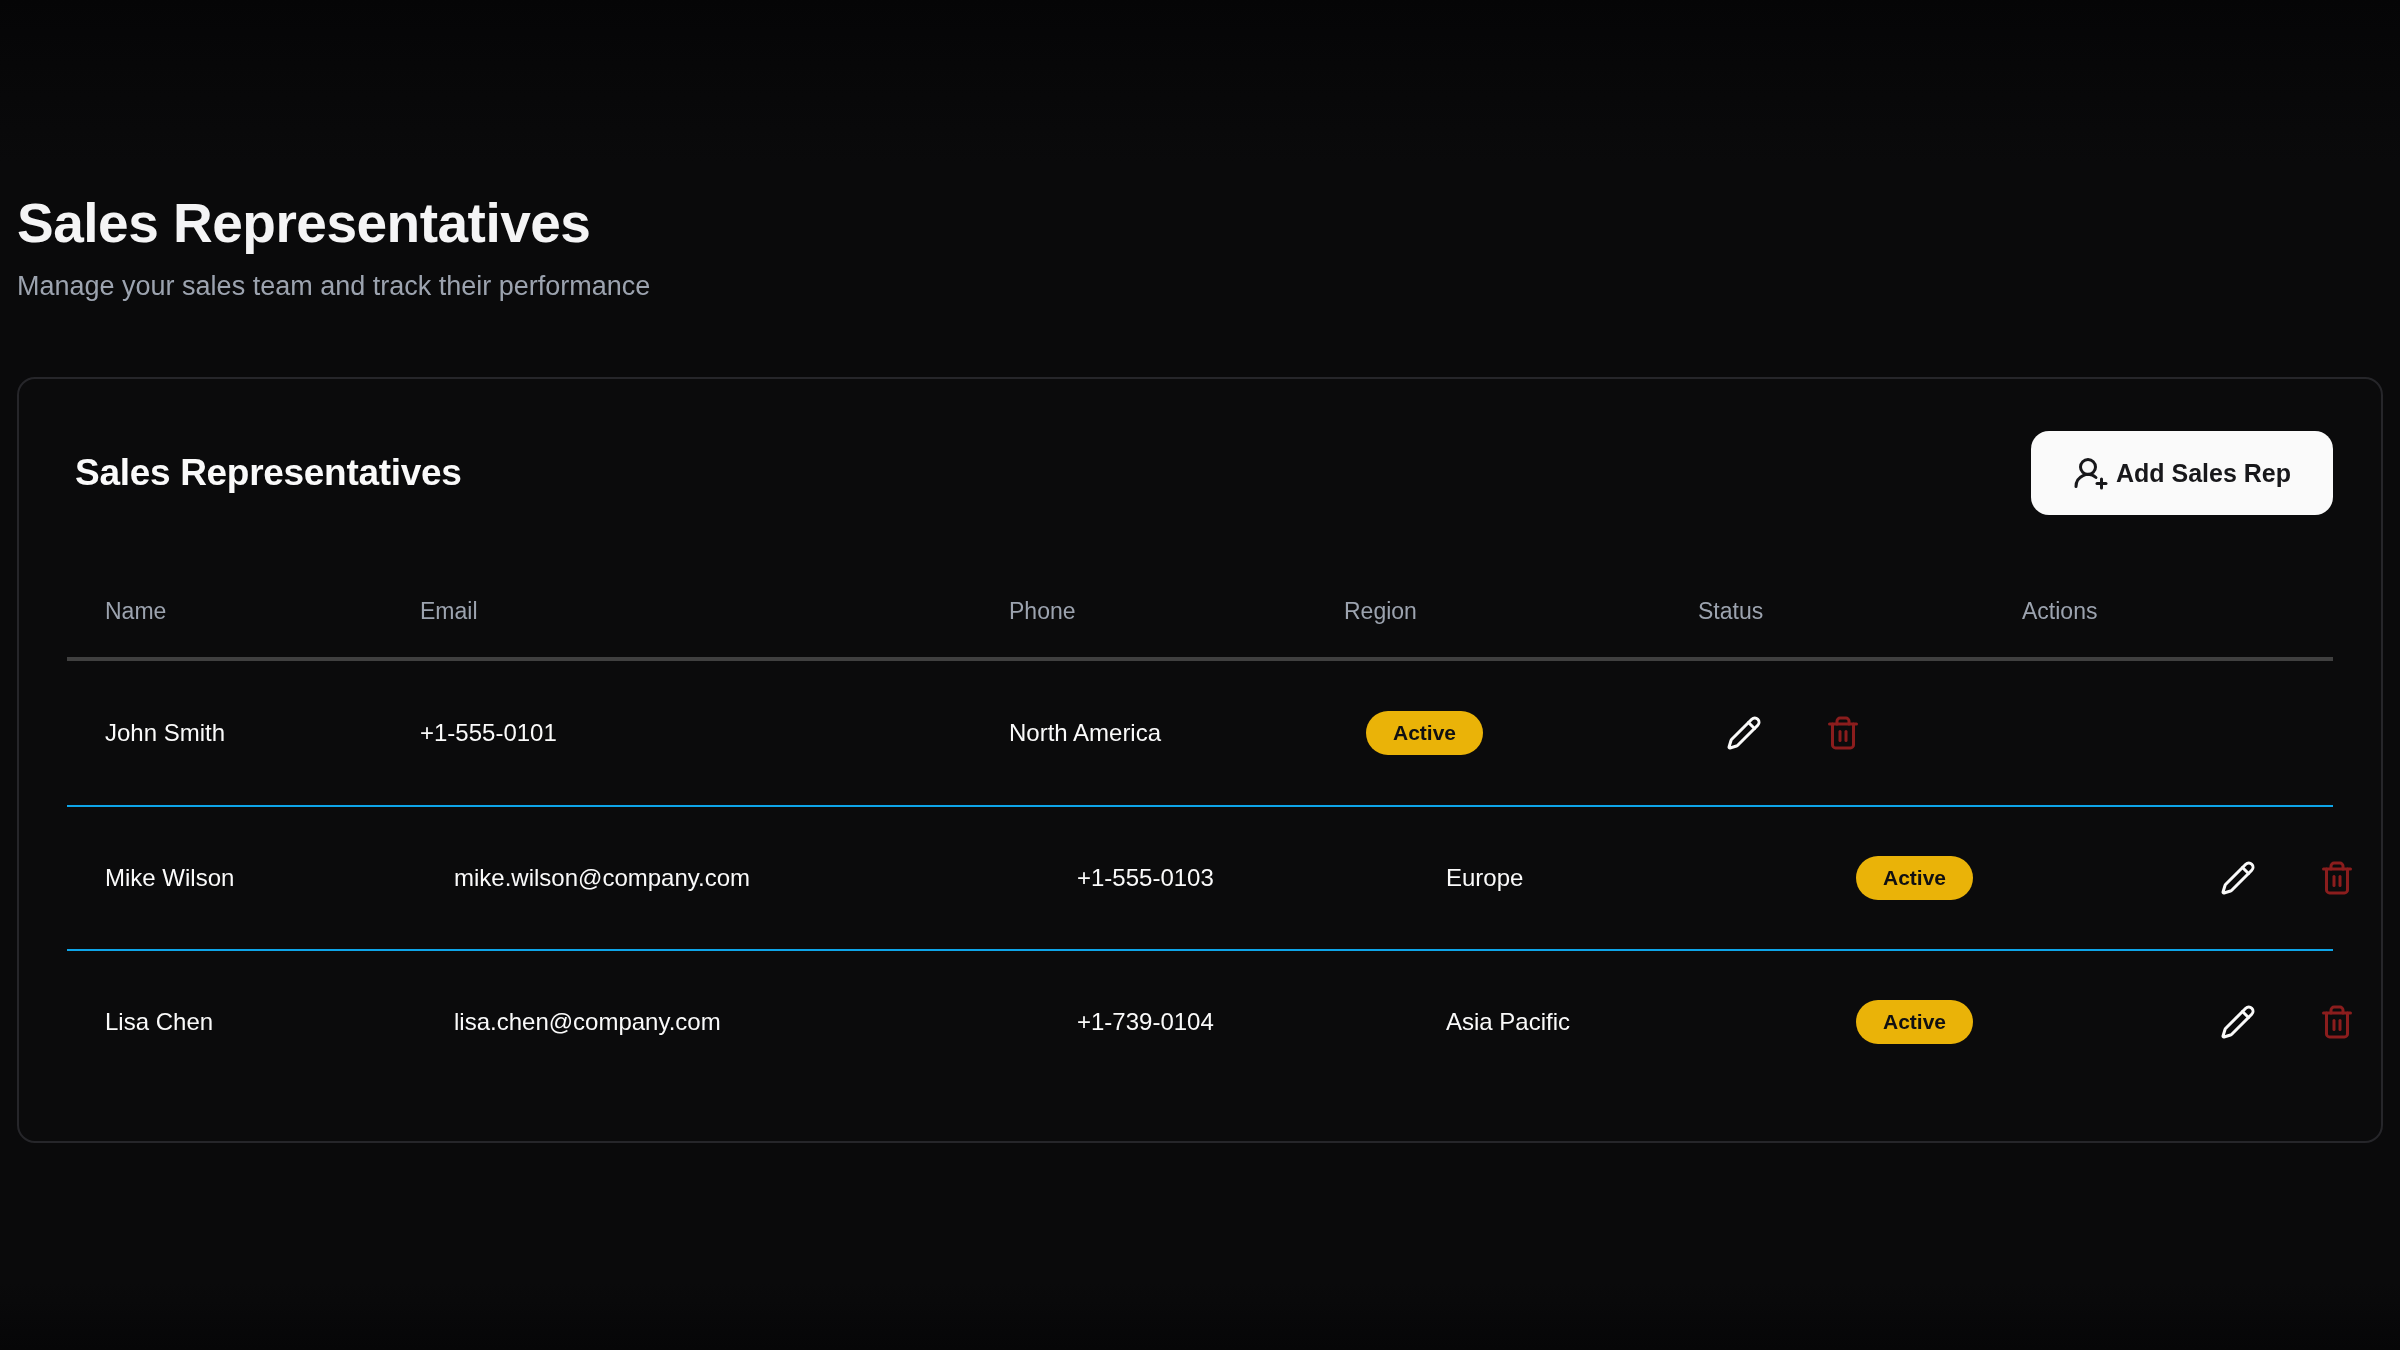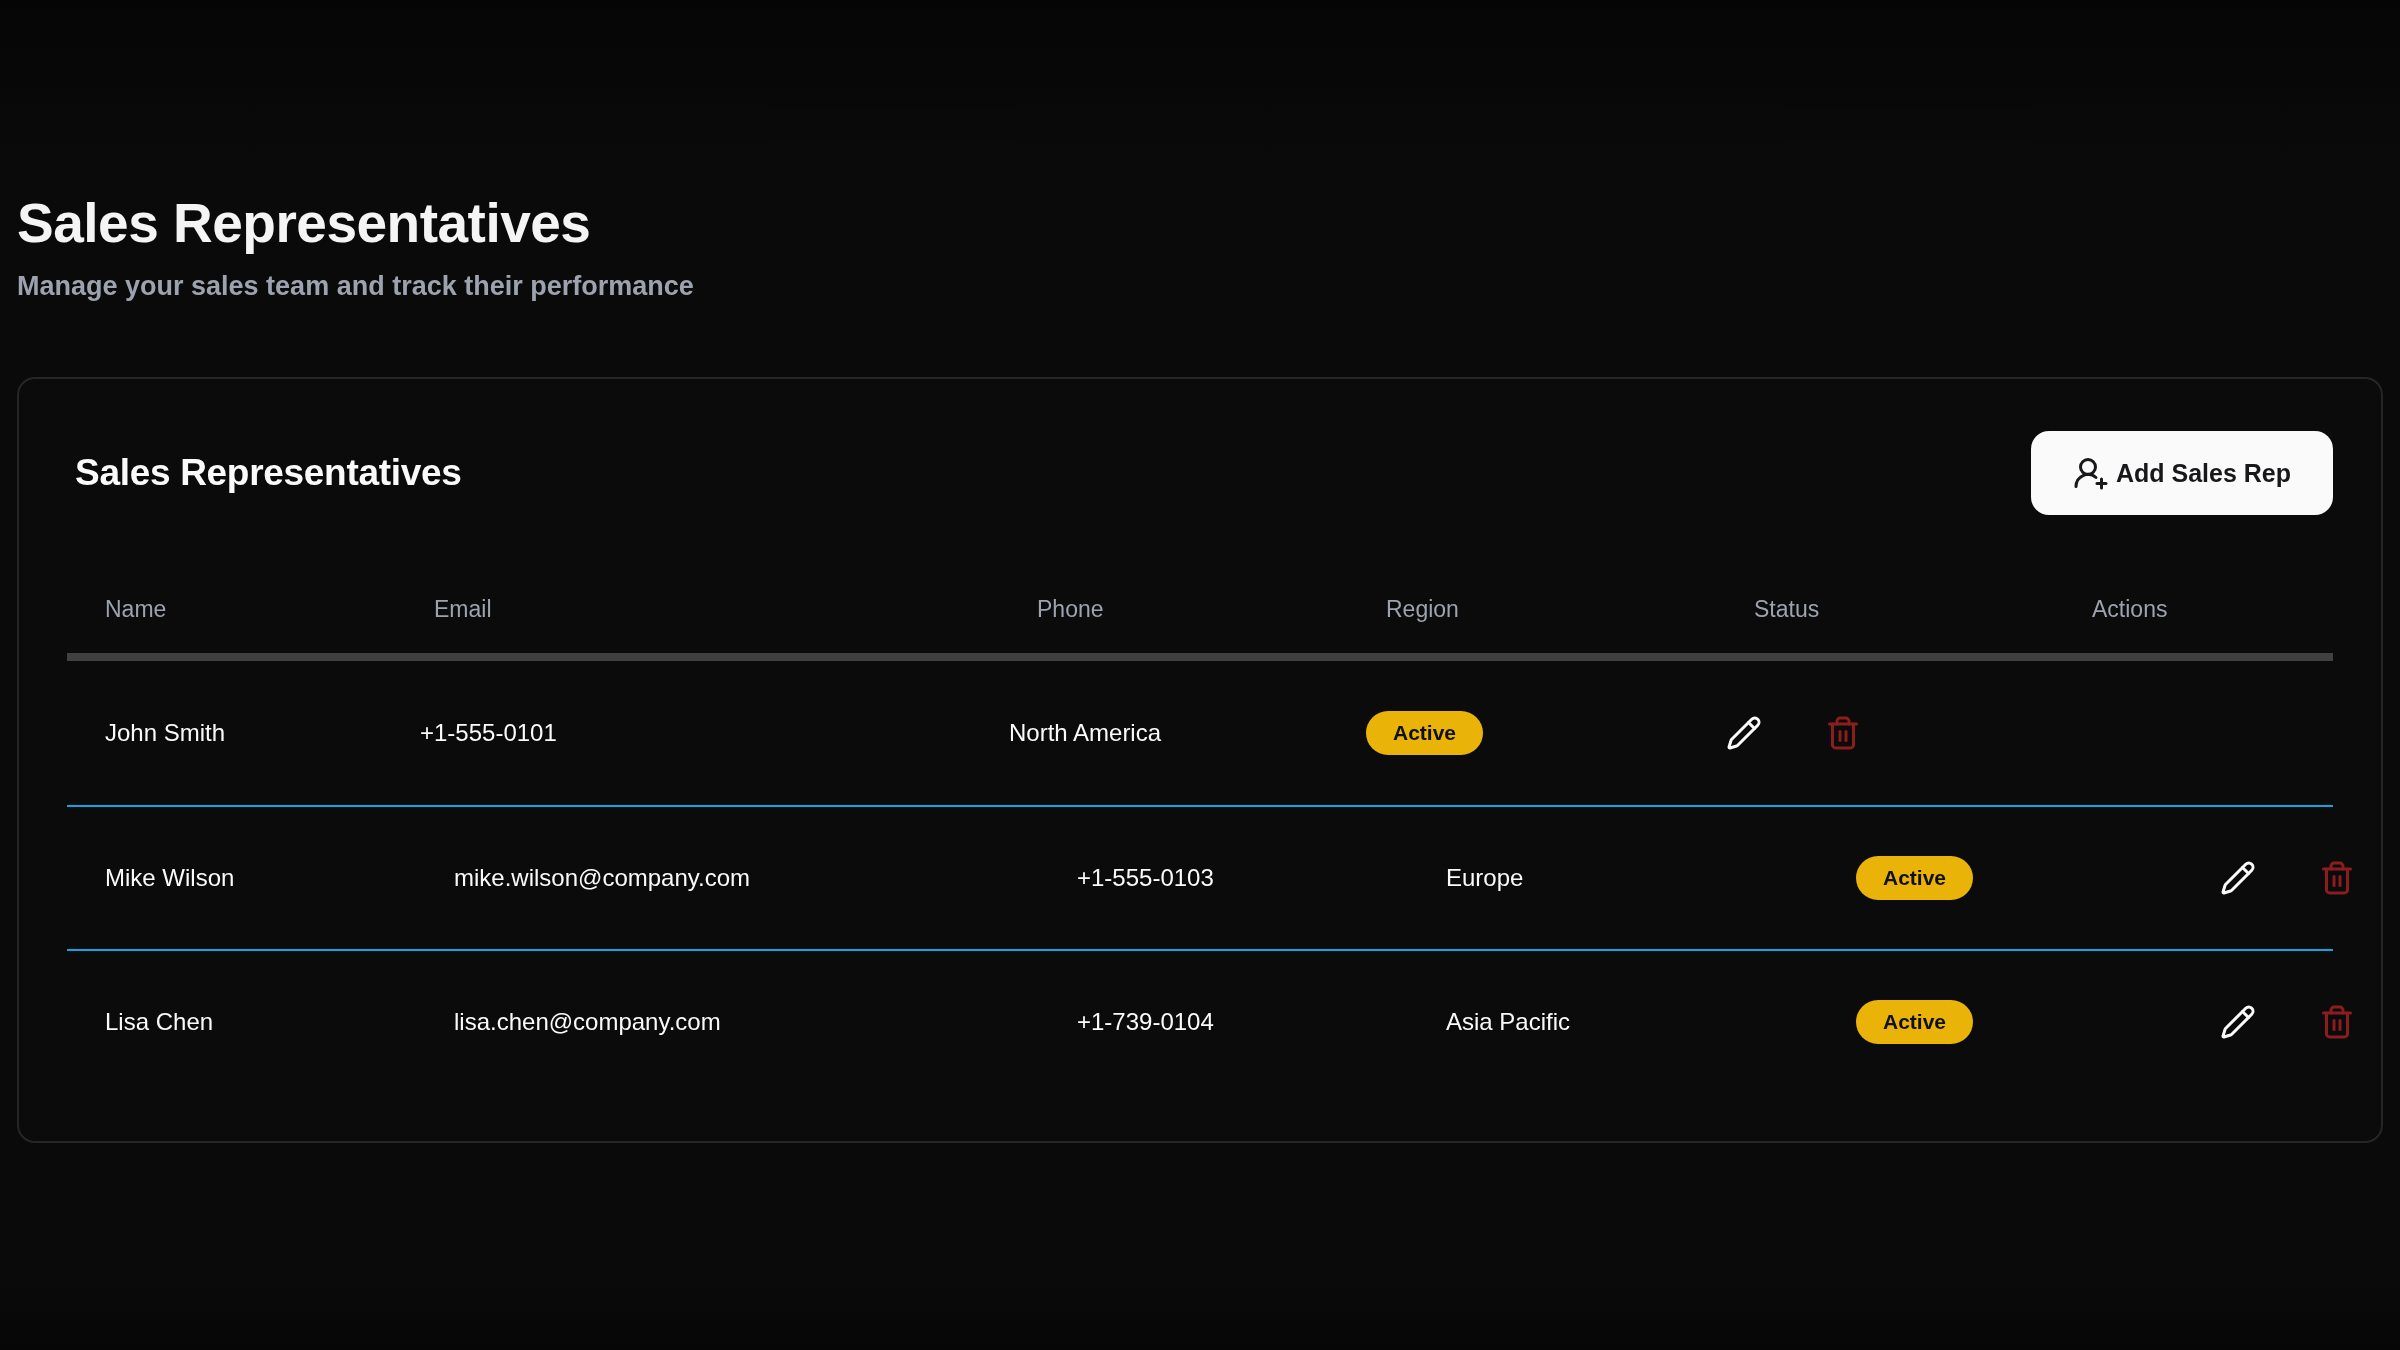--- a/index.html
+++ b/index.html
@@ -8,21 +8,21 @@
     font-family:"Liberation Sans", sans-serif;
     background:linear-gradient(180deg,#050506 0%,#0a0a0b 12%,#0a0a0b 95%,#060607 100%);
     color:#fafafa;
   }
   .page { width:2400px; height:1350px; padding:190px 17px 0 17px; }
 
   .page-title {
     font-size:55px; font-weight:700; letter-spacing:-0.5px; color:#f4f4f5; line-height:1.2;
   }
   .page-subtitle {
-    margin-top:12px; font-size:27px; color:#9ca3af; line-height:1.35;font-weight:bold;
+    margin-top:12px; font-size:27px; color:#9ca3af; line-height:1.35;
   }
 
   .card {
     margin-top:73px;
     width:2366px; height:766px;
     background:#0b0b0c;
     border:2px solid #26262a;
     border-radius:18px;
   }
   .card-header {
@@ -41,21 +41,21 @@
   }
   .add-btn svg { width:36px; height:36px; stroke:#18181b; }
 
   .table { margin:50px 48px 0 48px; }
   .thead-row, .trow {
     display:grid;
     grid-template-columns:315px 589px 335px 354px 324px 1fr;
     align-items:center;
     padding-left:38px;
   }
-  .thead-row { height:96px; border-bottom:8px solid #404040;gap:14px; }
+  .thead-row { height:96px; border-bottom:4px solid #404040; }
   .th { font-size:23px; font-weight:500; color:#9ca3af; }
   .trow { height:144px; }
   .trow + .trow { border-top:2px solid #0ea5e9;gap:34px; }
   .td { font-size:24px; color:#fafafa; }
   .td.name { font-weight:500; }
 
   .badge {
     display:inline-flex; align-items:center; justify-content:center;
     margin-left:22px; padding:10px 27px;
     background:#eab308; color:#101012;

